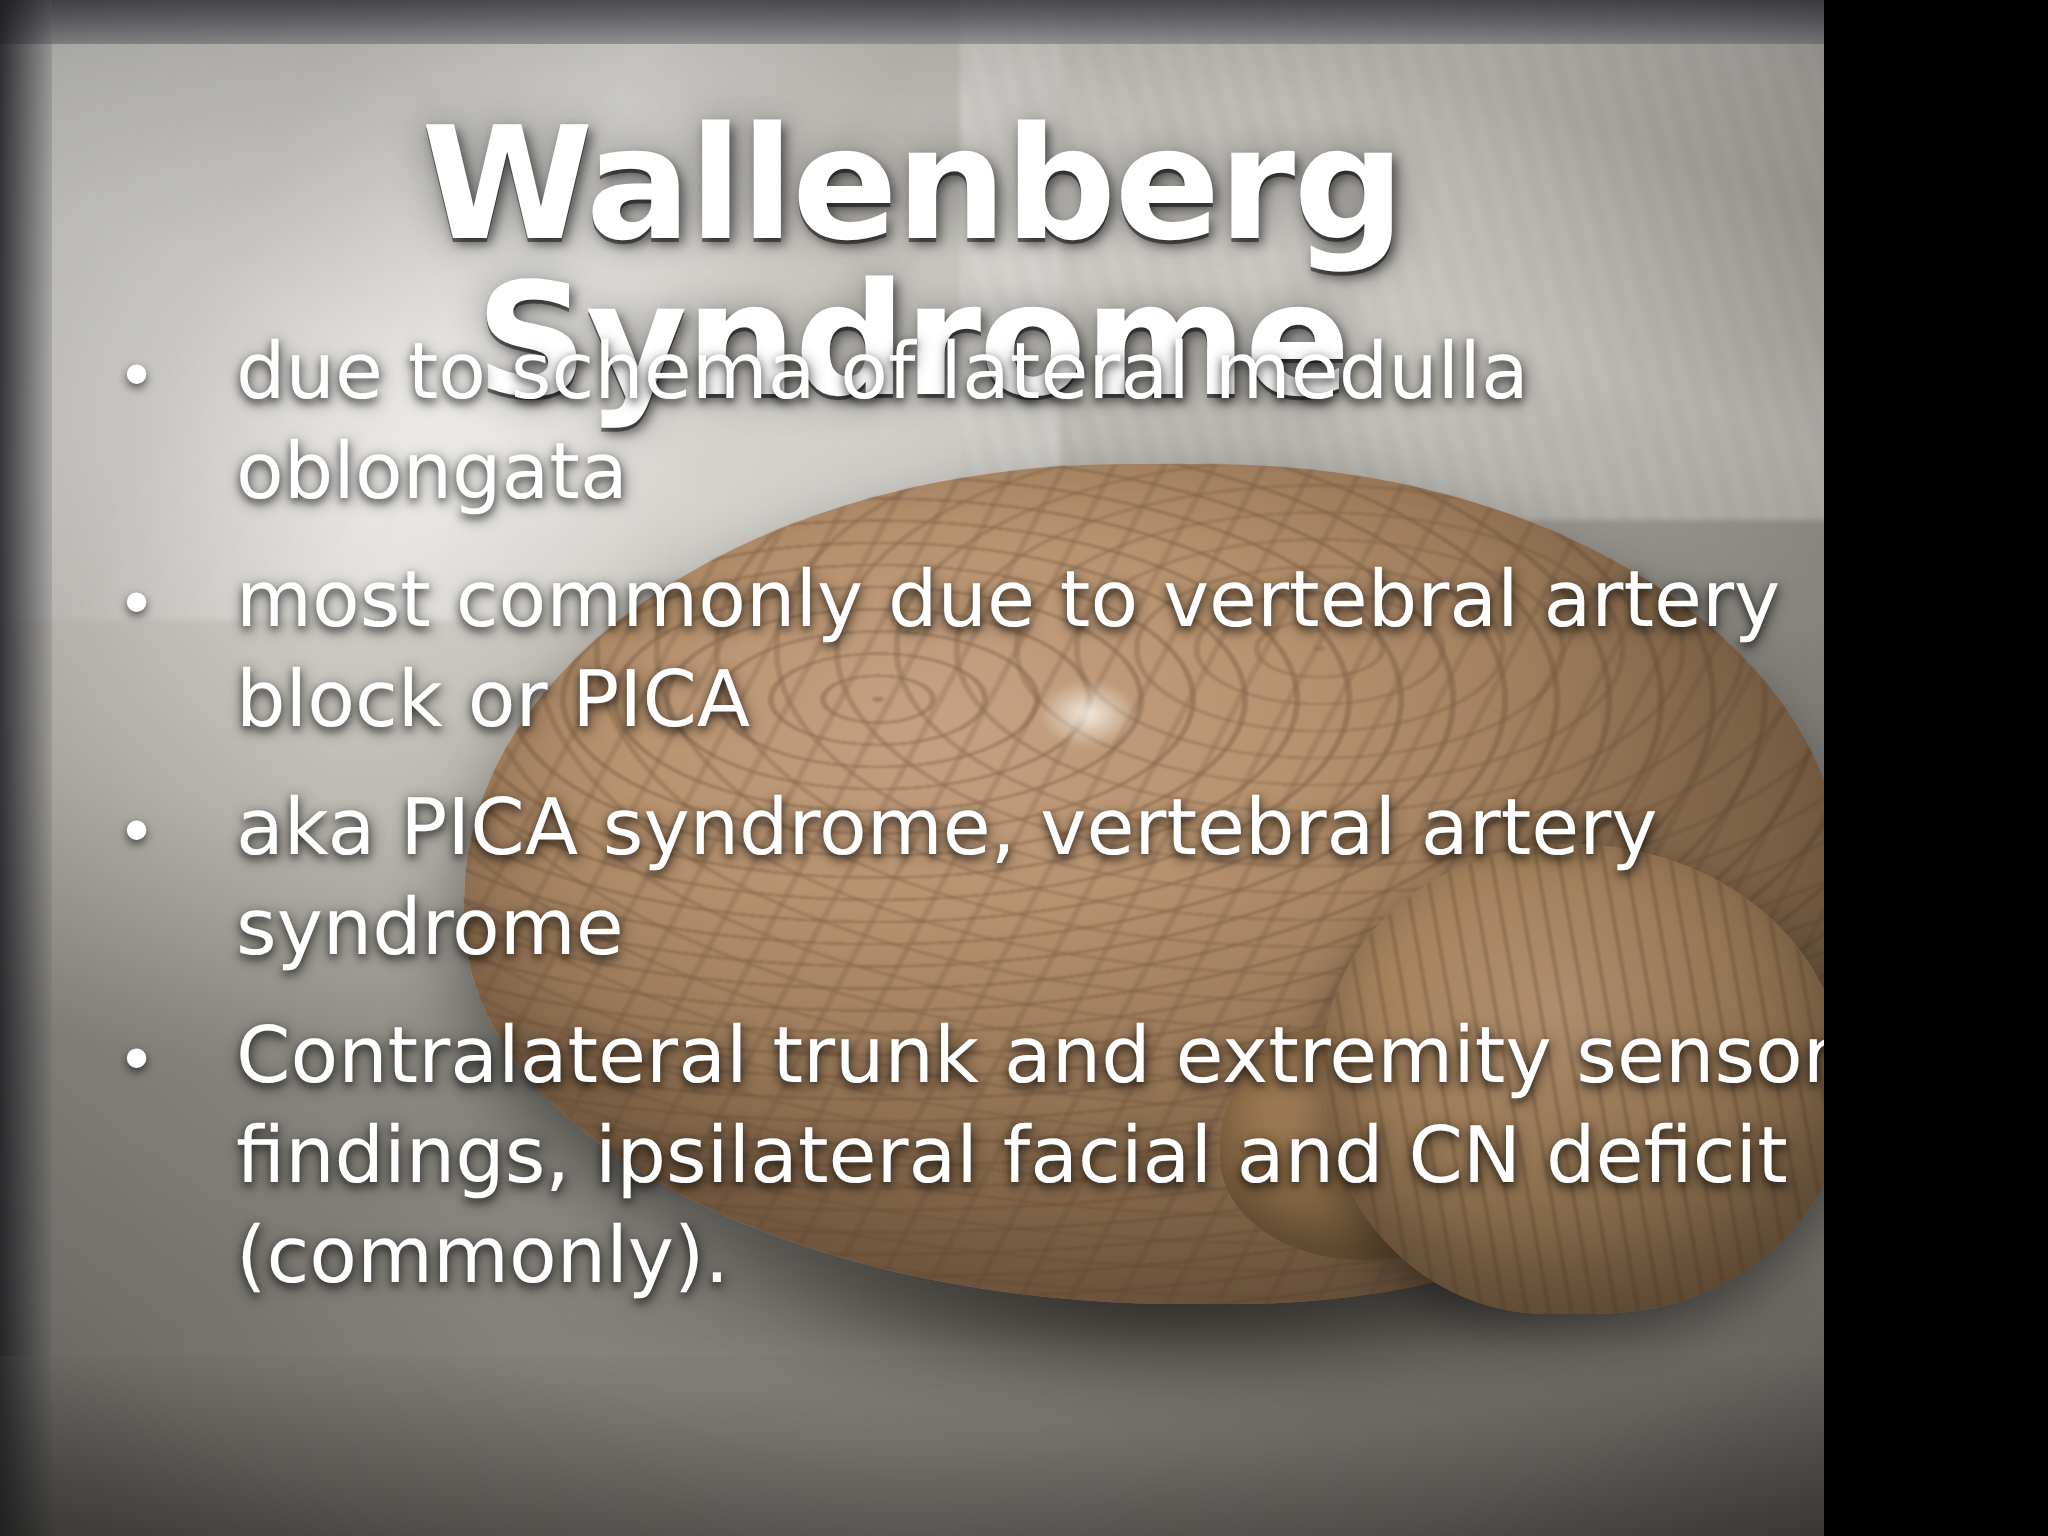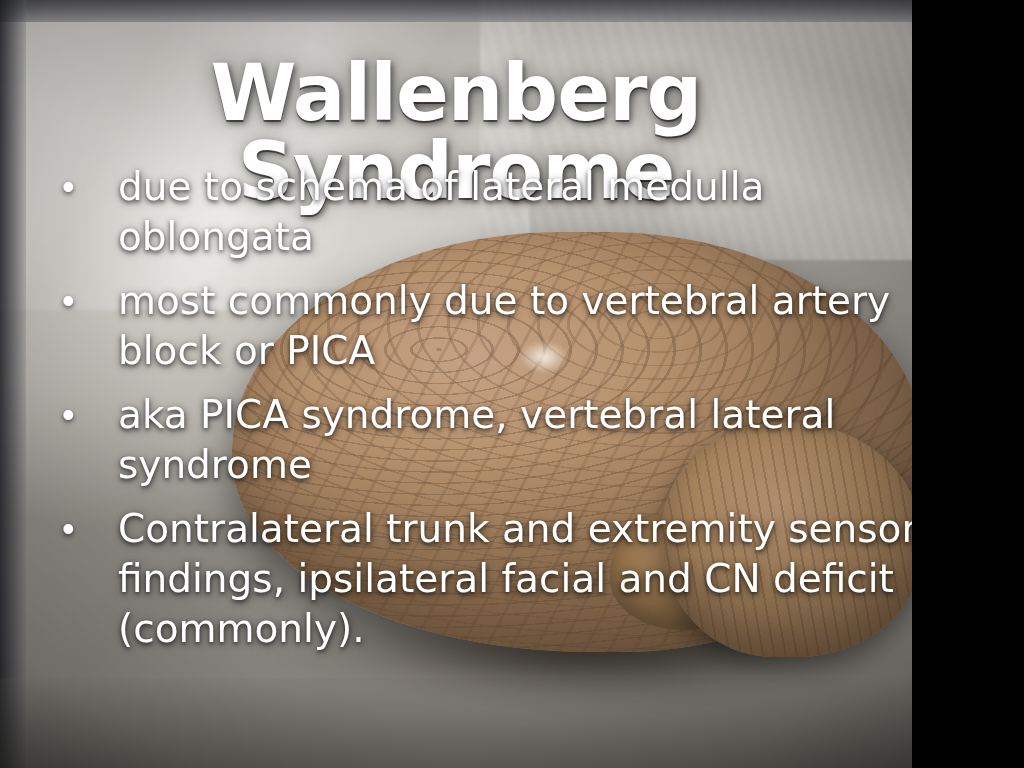--- a/index.html
+++ b/index.html
@@ -235,21 +235,21 @@
     <li class="bullet">
       <span class="bullet-dot">•</span>
       <span class="bullet-text">due to schema of lateral medulla oblongata</span>
     </li>
     <li class="bullet">
       <span class="bullet-dot">•</span>
       <span class="bullet-text">most commonly due to vertebral artery block or PICA</span>
     </li>
     <li class="bullet">
       <span class="bullet-dot">•</span>
-      <span class="bullet-text">aka PICA syndrome, vertebral lateral syndrome</span>
+      <span class="bullet-text">aka PICA syndrome, vertebral artery syndrome</span>
     </li>
     <li class="bullet">
       <span class="bullet-dot">•</span>
       <span class="bullet-text">Contralateral trunk and extremity sensory findings, ipsilateral facial and CN deficit (commonly).</span>
     </li>
   </ul>
 
 </div>
 
 </body></html>

